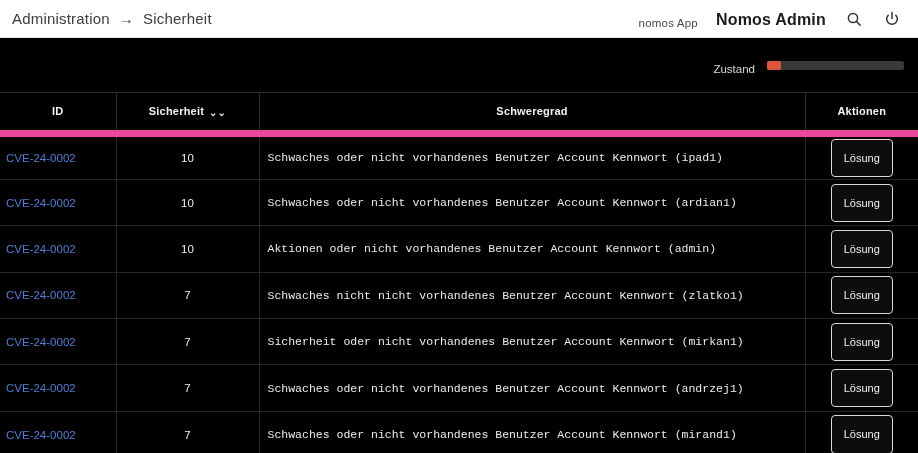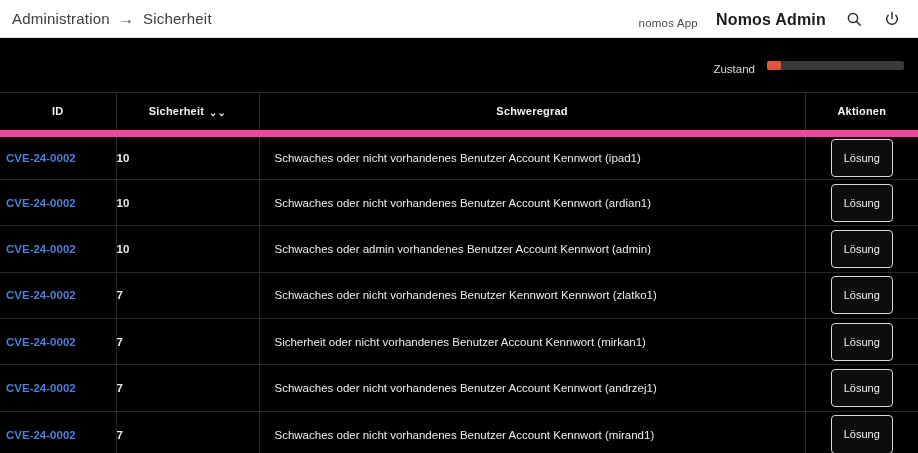--- a/index.html
+++ b/index.html
@@ -137,23 +137,23 @@
   .col-id    { width: 116px; }
   .col-sev   { width: 143px; }
   .col-desc  { width: 546px; }
   .col-act   { width: 113px; }
 
   .cell-id {
     padding-left: 6px;
     color: #4d7fd6;
     font-size: 11.5px;
   }
-  .cell-id a { color: #4d7fd6; text-decoration: none; font-weight: bold; }
-  .cell-sev { text-align: left; font-weight: bold; }
-  .cell-desc { padding-left: 15px; }
+  .cell-id a { color: #4d7fd6; text-decoration: none; }
+  .cell-sev { text-align: center; }
+  .cell-desc { padding-left: 8px; font-family: Liberation Mono, monospace; }
   .cell-act { text-align: center; }
 
   .sort-icon {
     display: inline-block;
     margin-left: 5px;
     font-size: 10px;
     color: #e6e6e6;
     transform: translateY(1px);
   }
 
@@ -244,28 +244,28 @@
         <tr>
           <td class="cell-id"><a href="#">CVE-24-0002</a></td>
           <td class="cell-sev">10</td>
           <td class="cell-desc">Schwaches oder nicht vorhandenes Benutzer Account Kennwort (ardian1)</td>
           <td class="cell-act"><span class="btn-solution">Lösung</span></td>
         </tr>
 
         <tr>
           <td class="cell-id"><a href="#">CVE-24-0002</a></td>
           <td class="cell-sev">10</td>
-          <td class="cell-desc">Schwaches oder admin vorhandenes Benutzer Account Kennwort (admin)</td>
-          <td class="cell-act"><span class="btn-solution">Lösung</span></td>
-        </tr>
-
-        <tr>
-          <td class="cell-id"><a href="#">CVE-24-0002</a></td>
-          <td class="cell-sev">7</td>
-          <td class="cell-desc">Schwaches oder nicht vorhandenes Benutzer Kennwort Kennwort (zlatko1)</td>
+          <td class="cell-desc">Aktionen oder nicht vorhandenes Benutzer Account Kennwort (admin)</td>
+          <td class="cell-act"><span class="btn-solution">Lösung</span></td>
+        </tr>
+
+        <tr>
+          <td class="cell-id"><a href="#">CVE-24-0002</a></td>
+          <td class="cell-sev">7</td>
+          <td class="cell-desc">Schwaches nicht nicht vorhandenes Benutzer Account Kennwort (zlatko1)</td>
           <td class="cell-act"><span class="btn-solution">Lösung</span></td>
         </tr>
 
         <tr>
           <td class="cell-id"><a href="#">CVE-24-0002</a></td>
           <td class="cell-sev">7</td>
           <td class="cell-desc">Sicherheit oder nicht vorhandenes Benutzer Account Kennwort (mirkan1)</td>
           <td class="cell-act"><span class="btn-solution">Lösung</span></td>
         </tr>
 

